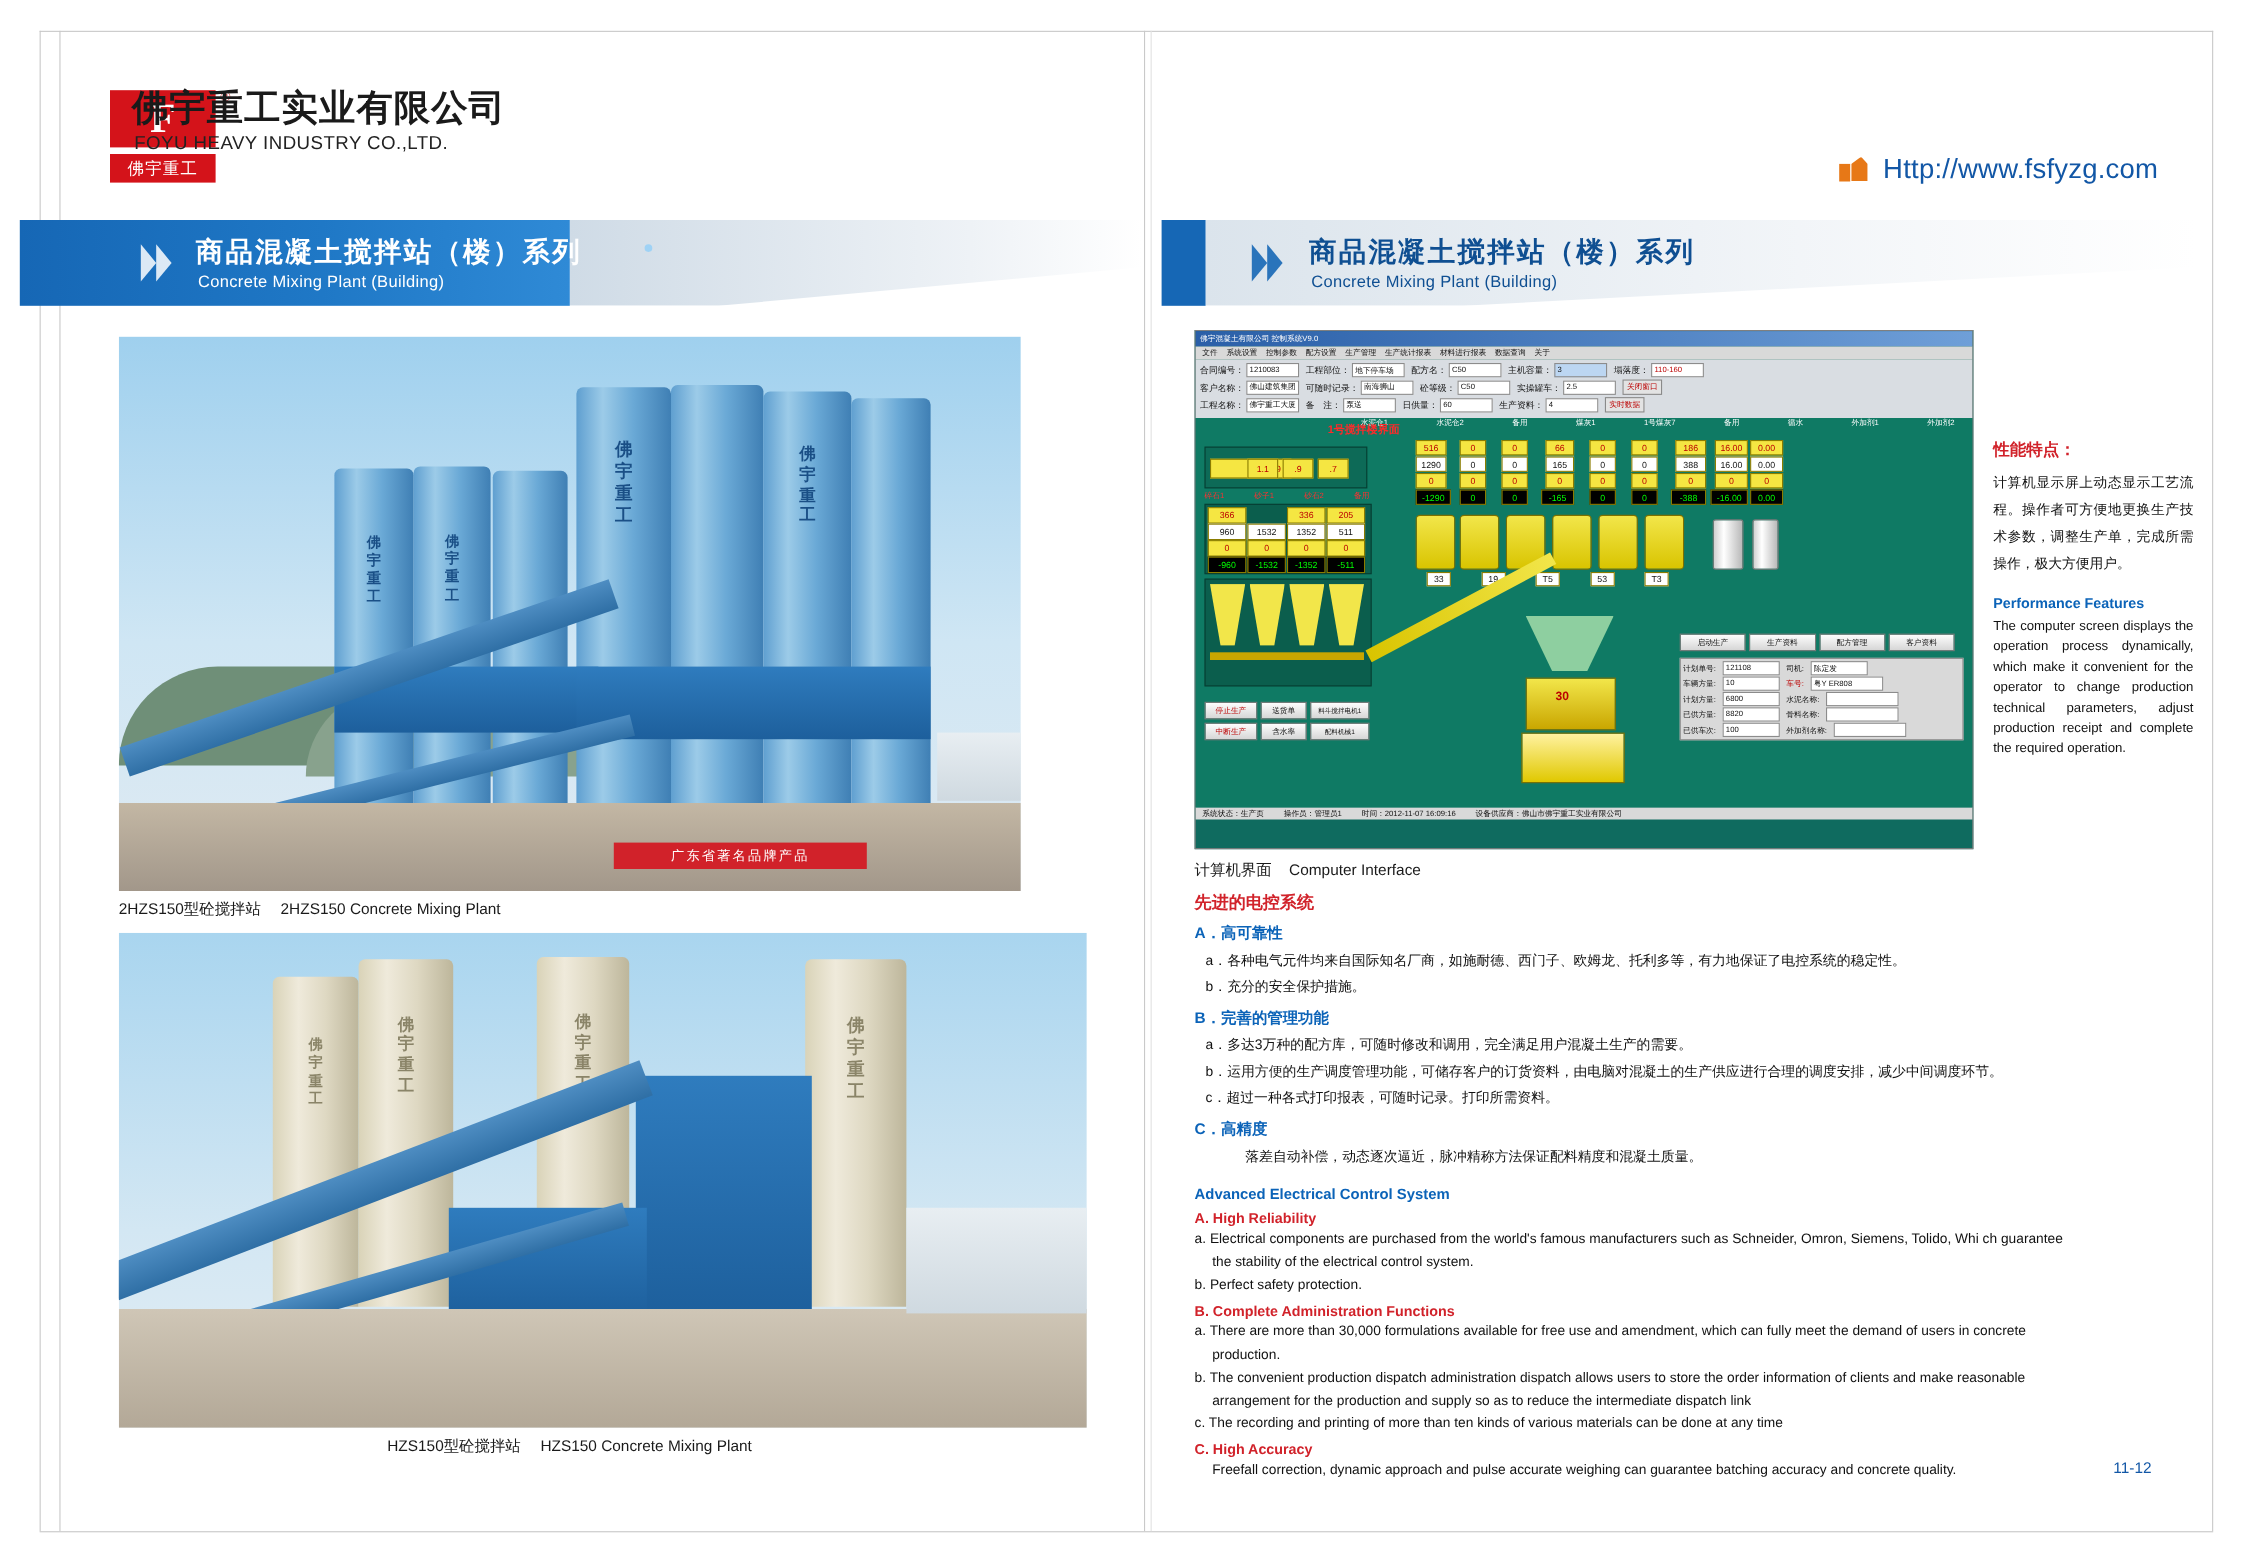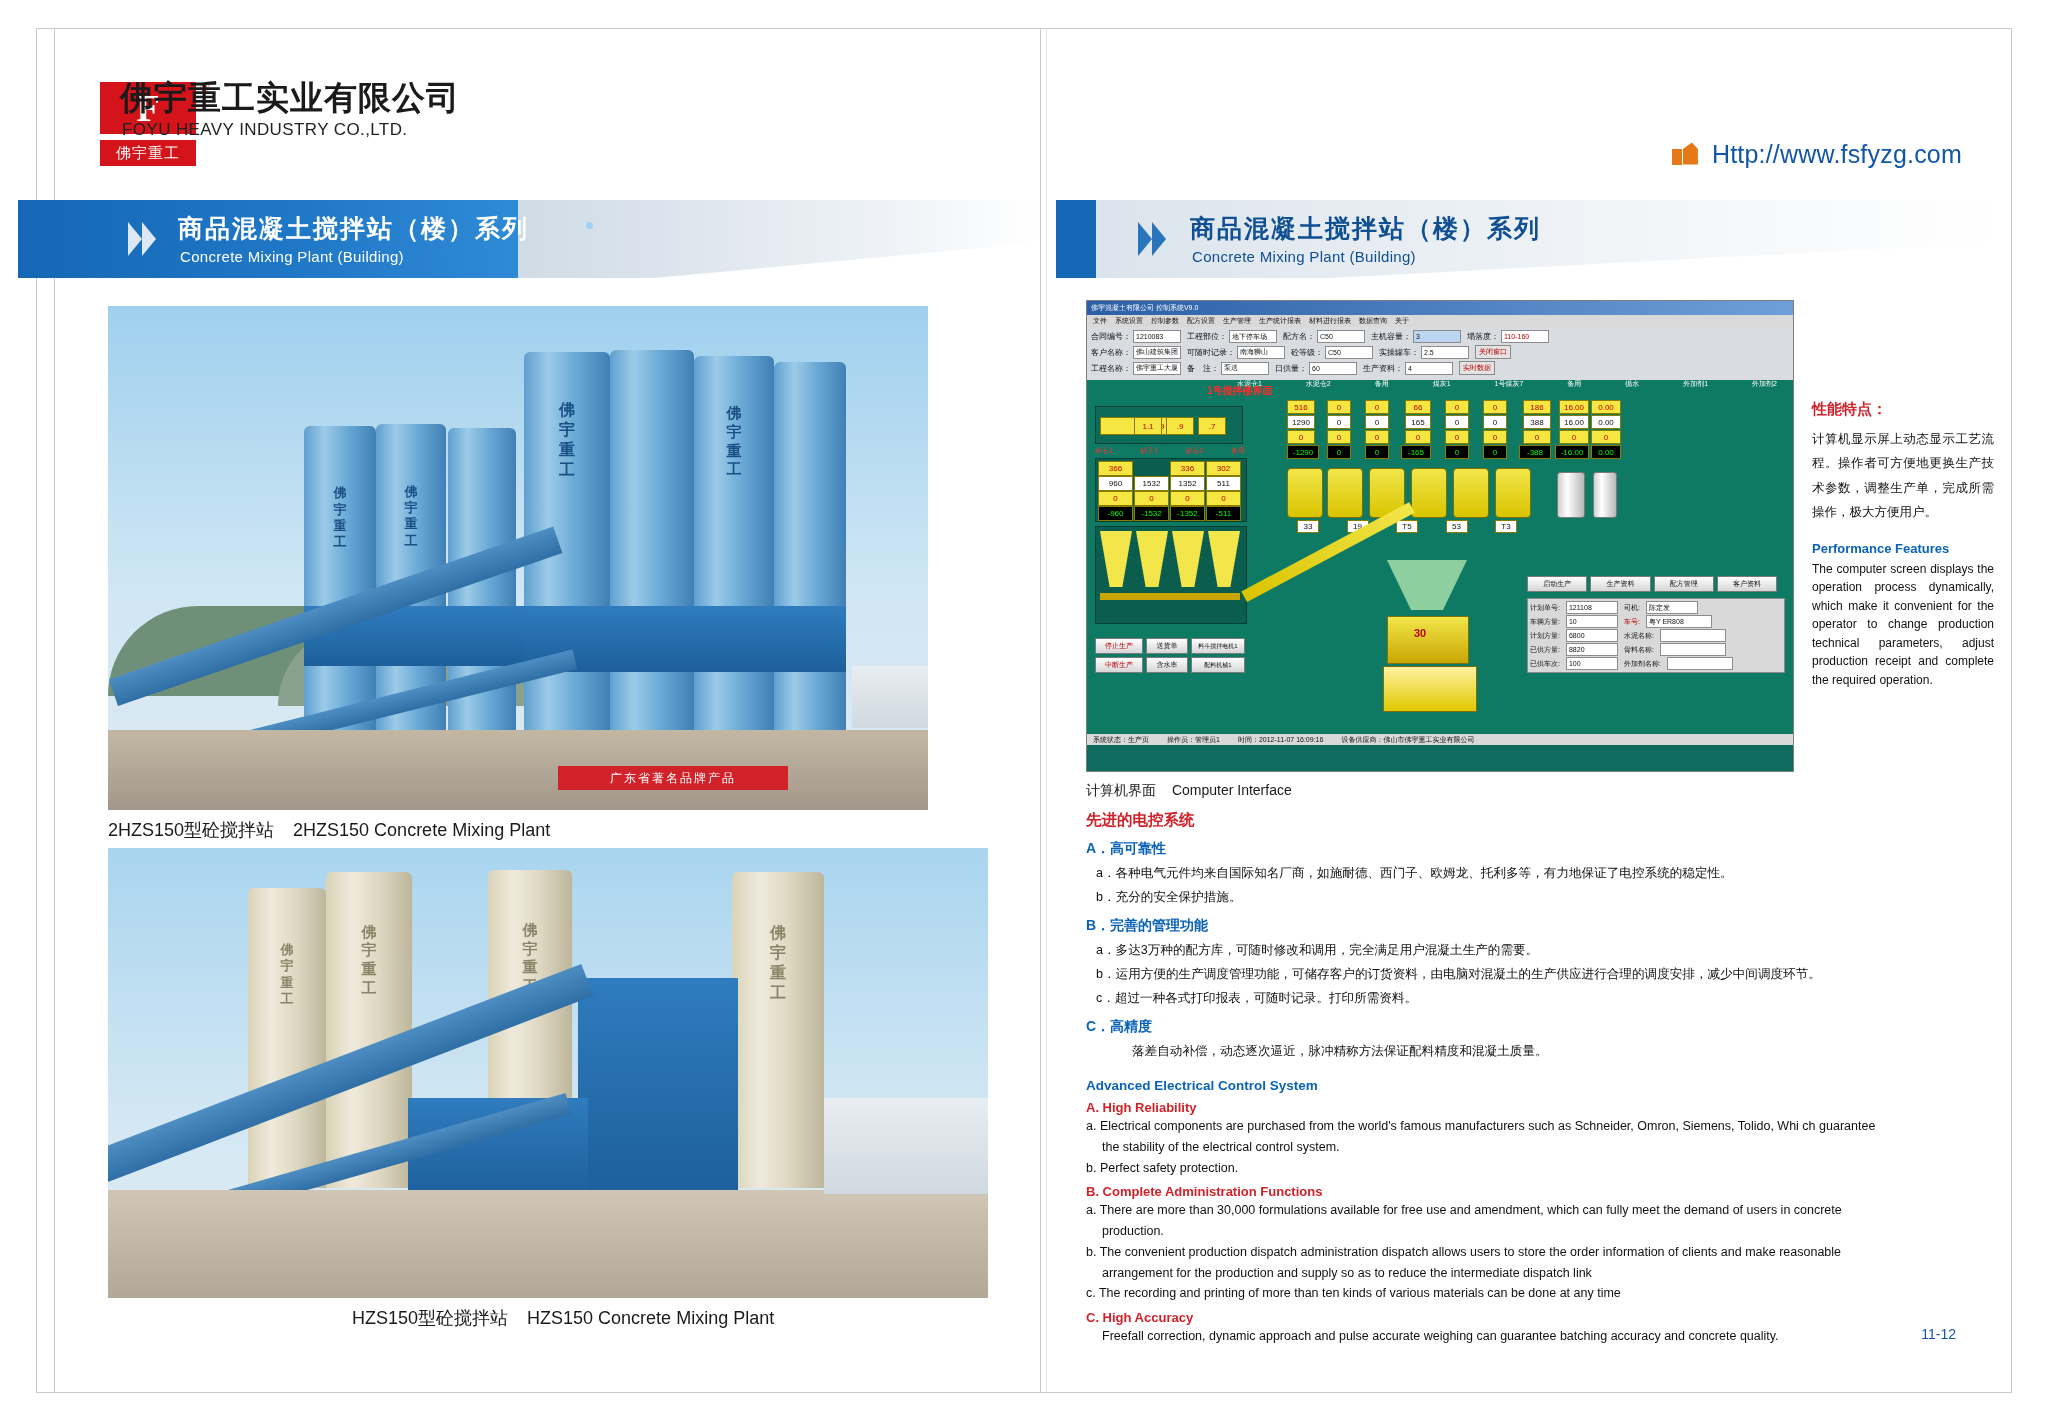--- a/index.html
+++ b/index.html
@@ -58,21 +58,21 @@
   .banner-l .bg{width:500px;}
   .banner-l .tail{left:500px;width:520px;}
   .banner-r{left:1056px;top:200px;width:940px;}
   .banner-r .bg{width:40px;background:#1667b5;}
   .banner-r .tail{left:40px;width:900px;background:linear-gradient(90deg,#dbe4ec 0%,#f2f5f8 60%,#ffffff 100%);}
   .banner-r .ban-cn,.banner-r .ban-en{color:#0f4f92;}
   .banner-r .chev span{border-right-color:#1667b5;opacity:.9;}
 
   
   .photo{position:absolute;overflow:hidden;}
-  .cap{position:absolute;font-size:18px;color:#1a1a1a;}
+  .cap{position:absolute;font-size:14px;color:#1a1a1a;}
   .cap .en{margin-left:14px;}
 
   .photo1{left:108px;top:306px;width:820px;height:504px;}
   .photo2{left:108px;top:848px;width:880px;height:450px;}
 
   
   .sky1{position:absolute;inset:0;background:linear-gradient(180deg,#9fd0ee 0%,#cfe6f4 55%,#dfeaf2 100%);}
   .hill{position:absolute;background:#7f9a86;}
   .silo{position:absolute;background:linear-gradient(90deg,#5f9fd0 0%,#9ccbe8 28%,#6aa9d6 60%,#3f7fb4 100%);border-radius:6px 6px 0 0;}
   .silo .txt{position:absolute;left:0;right:0;top:18%;color:#1a4f86;font-size:13px;font-weight:bold;text-align:center;line-height:1.25;}
@@ -342,21 +342,21 @@
       <div style="position:absolute;left:8px;top:66px;width:150px;font-size:7px;color:#ff3030;display:flex;justify-content:space-between;">
         <span>碎石1</span>
         <span>砂子1</span>
         <span>砂石2</span>
         <span>备用</span>
       </div>
       <div class="panel" style="left:8px;top:78px;width:150px;height:62px;">
         <div class="vbox" style="left:2px;top:2px;width:33px;height:13px;">366</div>
         <div class="vbox" style="left:38px;top:2px;width:33px;height:13px;margin-top:44px;">608</div>
         <div class="vbox" style="left:74px;top:2px;width:33px;height:13px;">336</div>
-        <div class="vbox" style="left:110px;top:2px;width:33px;height:13px;">302</div>
+        <div class="vbox" style="left:110px;top:2px;width:33px;height:13px;">205</div>
         <div class="vbox w" style="left:2px;top:17px;width:33px;height:13px;">960</div>
         <div class="vbox w" style="left:38px;top:17px;width:33px;height:13px;">1532</div>
         <div class="vbox w" style="left:74px;top:17px;width:33px;height:13px;">1352</div>
         <div class="vbox w" style="left:110px;top:17px;width:33px;height:13px;">511</div>
         <div class="vbox" style="left:2px;top:32px;width:33px;height:13px;">0</div>
         <div class="vbox" style="left:38px;top:32px;width:33px;height:13px;">0</div>
         <div class="vbox" style="left:74px;top:32px;width:33px;height:13px;">0</div>
         <div class="vbox" style="left:110px;top:32px;width:33px;height:13px;">0</div>
         <div class="vbox k" style="left:2px;top:47px;width:33px;height:13px;">-960</div>
         <div class="vbox k" style="left:38px;top:47px;width:33px;height:13px;">-1532</div>

